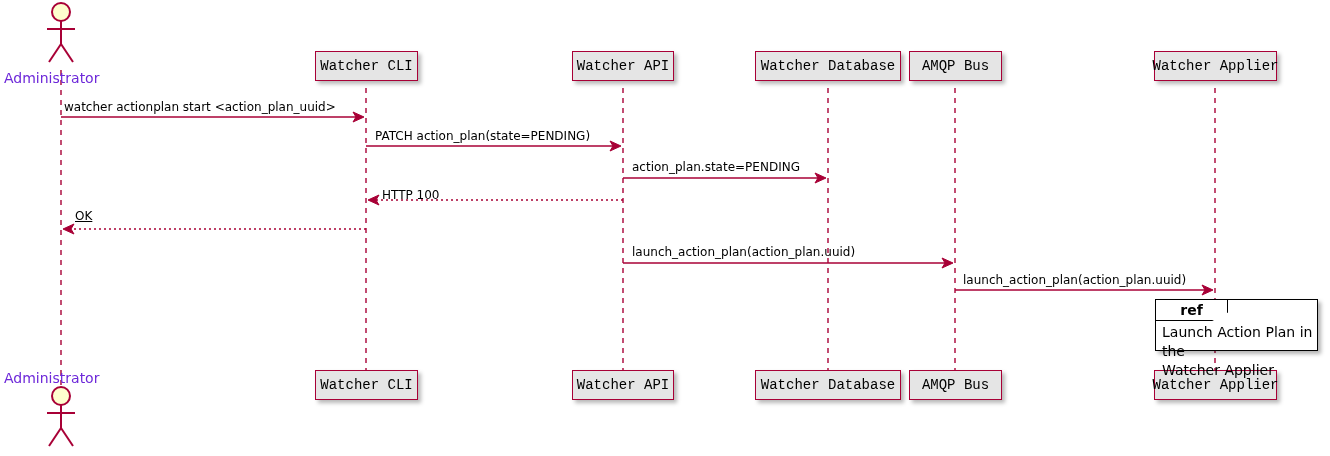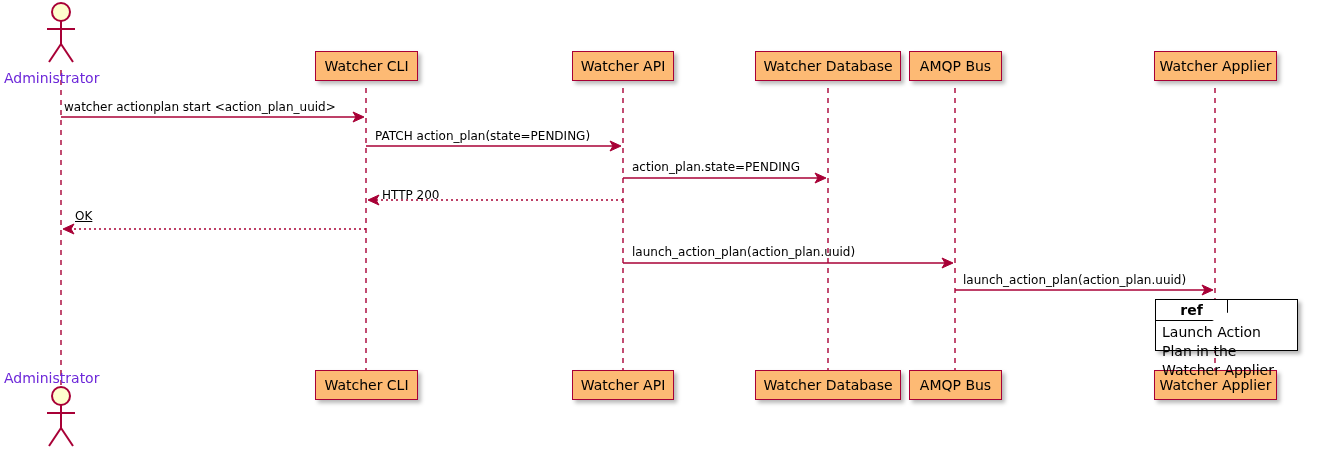--- a/index.html
+++ b/index.html
@@ -20,30 +20,31 @@
   svg.layer {
     position: absolute;
     left: 0;
     top: 0;
     width: 1330px;
     height: 456px;
   }
   .participant-box {
     position: absolute;
     box-sizing: border-box;
-    background: #fdba74;
+    background: #e5e5e5;
     border: 1.5px solid #A80036;
     color: #000000;
     font-size: 14px;
     line-height: 1;
     display: flex;
     align-items: center;
     justify-content: center;
     white-space: nowrap;
     box-shadow: 3px 3px 4px rgba(0,0,0,0.28);
+    font-family: Liberation Mono, monospace;
   }
   .actor-label {
     position: absolute;
     font-size: 14px;
     color: #6d28d9;
     white-space: nowrap;
   }
   .msg-label {
     position: absolute;
     font-size: 12px;
@@ -149,27 +150,27 @@
 
   <div id="actor-labels">
       <div class="actor-label" style="left: 4px; top: 70px;">Administrator</div>
       <div class="actor-label" style="left: 4px; top: 370px;">Administrator</div>
     </div>
 
   <div id="message-labels">
       <div class="msg-label" style="left: 64px; top: 101px;">watcher actionplan start &lt;action_plan_uuid&gt;</div>
       <div class="msg-label" style="left: 375px; top: 130px; text-align: right;">PATCH action_plan(state=PENDING)</div>
       <div class="msg-label" style="left: 632px; top: 161px;">action_plan.state=PENDING</div>
-      <div class="msg-label" style="left: 382px; top: 189px;">HTTP 200</div>
+      <div class="msg-label" style="left: 382px; top: 189px;">HTTP 100</div>
       <div class="msg-label" style="left: 75px; top: 210px; text-decoration: underline;">OK</div>
       <div class="msg-label" style="left: 632px; top: 246px;">launch_action_plan(action_plan.uuid)</div>
       <div class="msg-label" style="left: 963px; top: 274px;">launch_action_plan(action_plan.uuid)</div>
     </div>
 
-  <div class="ref-box" id="ref-box" style="left: 1155px; top: 299px; width: 143px; height: 52px;">
+  <div class="ref-box" id="ref-box" style="left: 1155px; top: 299px; width: 163px; height: 52px;">
     <div class="ref-tab">ref</div>
     <div class="ref-text">
       <div>Launch Action Plan in the</div>
       <div>Watcher Applier</div>
     </div>
   </div>
 
 </div>
 
 </body></html>

